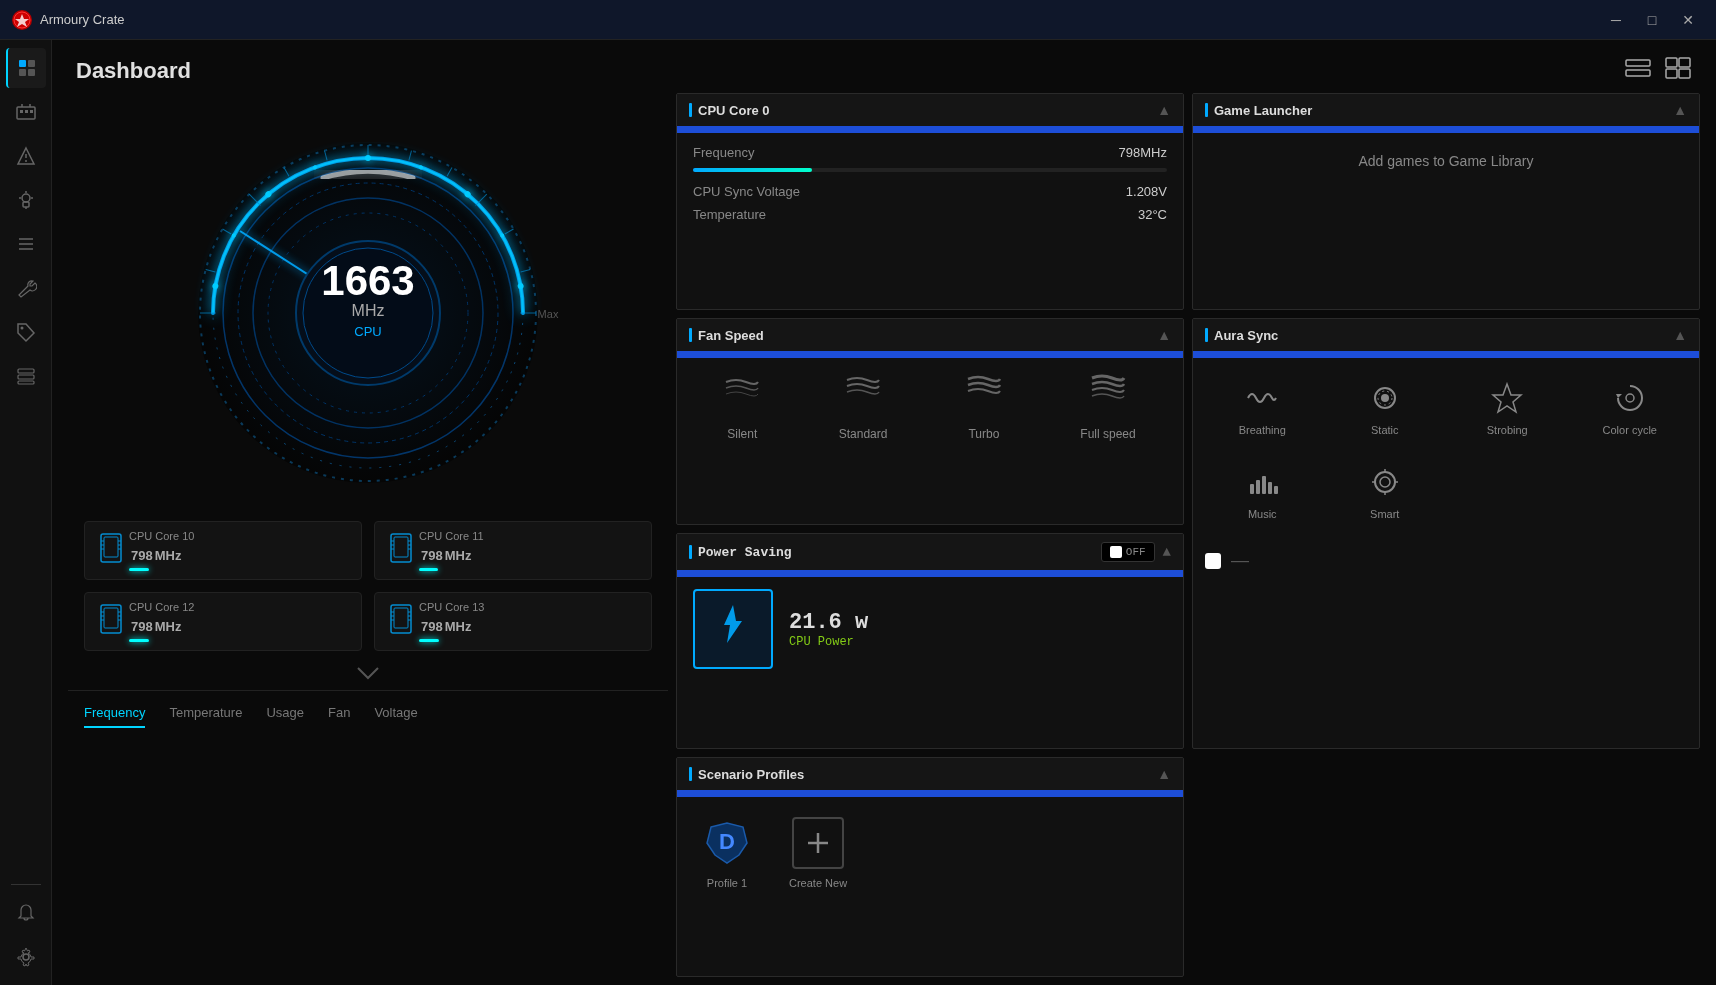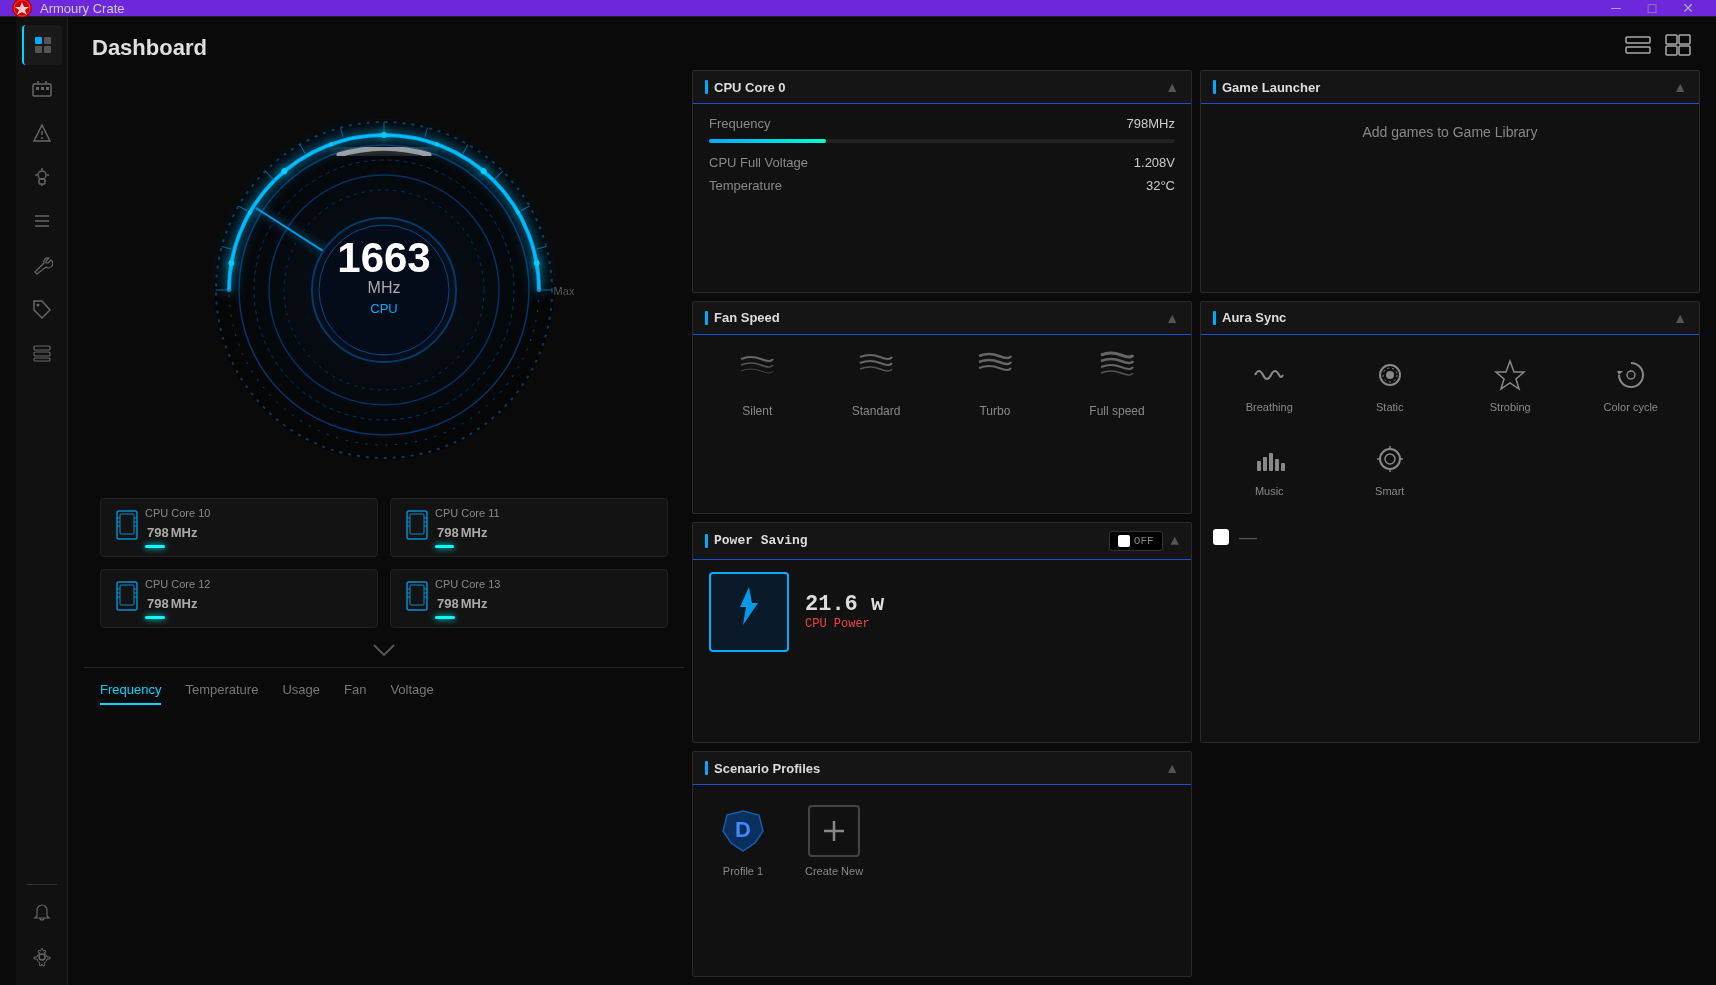--- a/index.html
+++ b/index.html
@@ -10,26 +10,26 @@
       font-size: 13px;
       width: 1716px;
       height: 985px;
       overflow: hidden;
       display: flex;
       flex-direction: column;
     }
 
     
     .titlebar {
-      background: #6d28d9;
+      background: #0f172a;
       display: flex;
       align-items: center;
       justify-content: space-between;
       padding: 0 12px;
-      height: 17px;
+      height: 40px;
       border-bottom: 1px solid #222;
       flex-shrink: 0;
     }
     .titlebar-left {
       display: flex;
       align-items: center;
       gap: 8px;
     }
     .titlebar-logo {
       width: 20px; height: 20px;
@@ -45,21 +45,20 @@
       width: 32px; height: 28px; cursor: pointer;
       display: flex; align-items: center; justify-content: center;
       font-size: 14px;
     }
 
     
     .app-body {
       display: flex;
       flex: 1;
       overflow: hidden;
-      margin-left: 16px;
     }
 
     
     .sidebar {
       width: 52px;
       background: #111;
       display: flex;
       flex-direction: column;
       align-items: center;
       padding: 8px 0;
@@ -245,21 +244,21 @@
       border-radius: 2px;
       display: flex;
       flex-direction: column;
       min-height: 0;
     }
     .panel-header {
       display: flex;
       align-items: center;
       justify-content: space-between;
       padding: 8px 12px;
-      border-bottom: 1px solid #1d4ed8;
+      border-bottom: 7px solid #1d4ed8;
       background: #151515;
     }
     .panel-title {
       font-size: 13px;
       font-weight: 600;
       color: #ddd;
       display: flex;
       align-items: center;
       gap: 6px;
     }
@@ -392,21 +391,21 @@
       align-items: center;
       justify-content: center;
       background: #0a1a2a;
     }
     .power-icon-inner {
       font-size: 36px;
       color: #00aaff;
     }
     .power-info {}
     .power-watts { font-size: 22px; font-weight: 600; color: #ddd; }
-    .power-sublabel { font-size: 12px; color: #ef4444; }
+    .power-sublabel { font-size: 12px; color: #84cc16; }
 
     .toggle-off {
       display: flex;
       align-items: center;
       gap: 4px;
       background: #000000;
       border: 1px solid #333;
       border-radius: 3px;
       padding: 3px 8px;
       font-size: 11px;
@@ -774,21 +773,21 @@
           </div>
           <div class="cpu-panel-body">
             <div class="stat-row">
               <span class="stat-label">Frequency</span>
               <span class="stat-value">798MHz</span>
             </div>
             <div class="stat-bar-track">
               <div class="stat-bar-fill" style="width:25%"></div>
             </div>
             <div class="stat-row">
-              <span class="stat-label">CPU Full Voltage</span>
+              <span class="stat-label">CPU Sync Voltage</span>
               <span class="stat-value">1.208V</span>
             </div>
             <div class="stat-row">
               <span class="stat-label">Temperature</span>
               <span class="stat-value">32°C</span>
             </div>
           </div>
         </div>
 
         <div class="panel game-panel">

